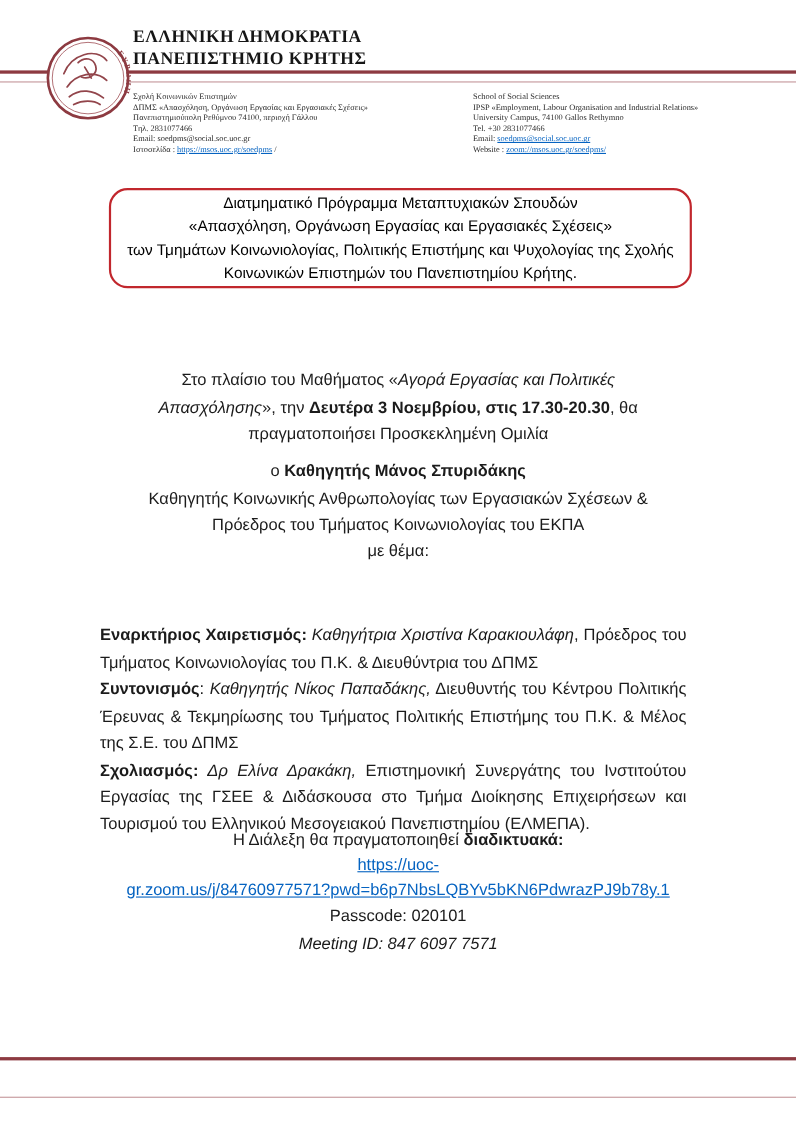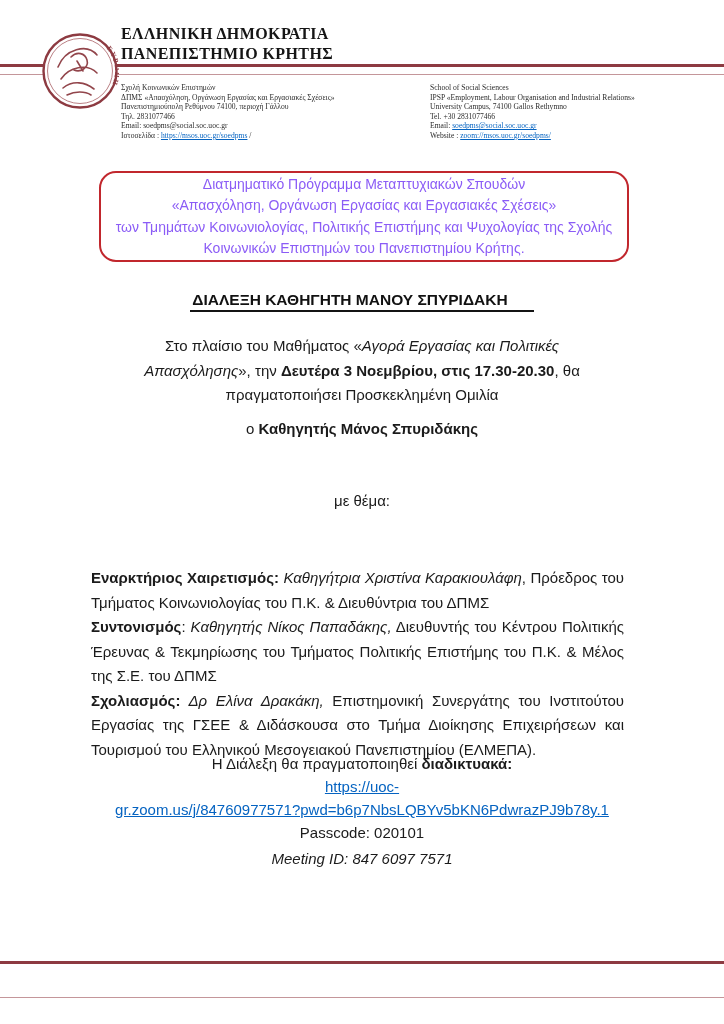--- a/index.html
+++ b/index.html
@@ -39,21 +39,21 @@
   }
   .addr-left  { left:121px; width:305px; }
   .addr-right { left:430px; width:292px; }
   .link { color:#0563c1; text-decoration:underline; cursor:pointer; }
 
   
   .program-box {
     position:absolute; left:99px; top:171px; width:530px; height:91px;
     border:2.5px solid #c1272d; border-radius:17px;
     display:flex; flex-direction:column; justify-content:center;
-    text-align:center; font-size:14px; line-height:21.5px; color:#8b5cf6;
+    text-align:center; font-size:14px; line-height:21.5px; color:#000000;
     padding:2px 4px;
   }
 
   
   .lecture-title {
     position:absolute; top:291px; left:0; width:724px;
     text-align:center; font-size:15.5px; font-weight:bold; color:#111;
   }
   .lecture-title .underlined {
     border-bottom:2px solid #141414; padding:0 26px 2px 2px;
@@ -127,28 +127,26 @@
     <div><span>Email: </span><a class="link">soedpms@social.soc.uoc.gr</a></div>
     <div><span>Website : </span><a class="link">zoom://msos.uoc.gr/soedpms/</a></div>
   </div>
 
   <div class="program-box">
     <div>Διατμηματικό Πρόγραμμα Μεταπτυχιακών Σπουδών</div>
     <div>«Απασχόληση, Οργάνωση Εργασίας και Εργασιακές Σχέσεις»</div>
     <div>των Τμημάτων Κοινωνιολογίας, Πολιτικής Επιστήμης και Ψυχολογίας της Σχολής Κοινωνικών Επιστημών του Πανεπιστημίου Κρήτης.</div>
   </div>
 
-  <div class="lecture-title">
-    <span class="underlined">ΔΙΑΛΕΞΗ ΚΑΘΗΓΗΤΗ ΜΑΝΟΥ ΣΠΥΡΙΔΑΚΗ</span>
-  </div>
 
   <div class="center-block intro"><span>Στο πλαίσιο του Μαθήματος «</span><i>Αγορά Εργασίας και Πολιτικές Απασχόλησης</i><span>», την </span><b>Δευτέρα 3 Νοεμβρίου, στις 17.30-20.30</b><span>, θα πραγματοποιήσει Προσκεκλημένη Ομιλία</span></div>
 
   <div class="center-block speaker">
     <div><span>ο </span><b>Καθηγητής Μάνος Σπυριδάκης</b></div>
+    <div>Καθηγητής Κοινωνικής Ανθρωπολογίας των Εργασιακών Σχέσεων &amp; Πρόεδρος του Τμήματος Κοινωνιολογίας του ΕΚΠΑ</div>
   </div>
 
   <div class="center-block theme">
     <div>με θέμα:</div>
   </div>
 
   <div class="participants">
     <p><b>Εναρκτήριος Χαιρετισμός:</b><i> Καθηγήτρια Χριστίνα Καρακιουλάφη</i><span>, Πρόεδρος του Τμήματος Κοινωνιολογίας του Π.Κ. &amp; Διευθύντρια του ΔΠΜΣ</span></p>
     <p><b>Συντονισμός</b><span>: </span><i>Καθηγητής Νίκος Παπαδάκης,</i><span> Διευθυντής του Κέντρου Πολιτικής Έρευνας &amp; Τεκμηρίωσης του Τμήματος Πολιτικής Επιστήμης του Π.Κ. &amp; Μέλος της Σ.Ε. του ΔΠΜΣ</span></p>
     <p><b>Σχολιασμός:</b><i> Δρ Ελίνα Δρακάκη,</i><span> Επιστημονική Συνεργάτης του Ινστιτούτου Εργασίας της ΓΣΕΕ &amp; Διδάσκουσα στο Τμήμα Διοίκησης Επιχειρήσεων και Τουρισμού του Ελληνικού Μεσογειακού Πανεπιστημίου (ΕΛΜΕΠΑ).</span></p>

